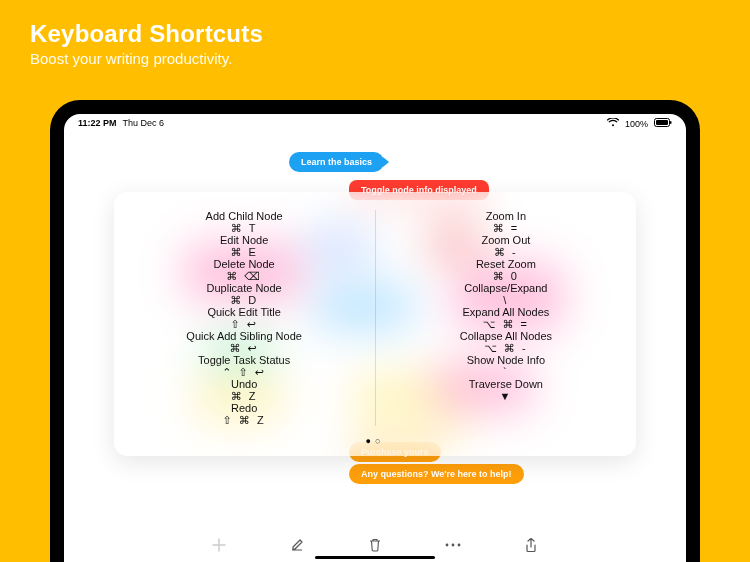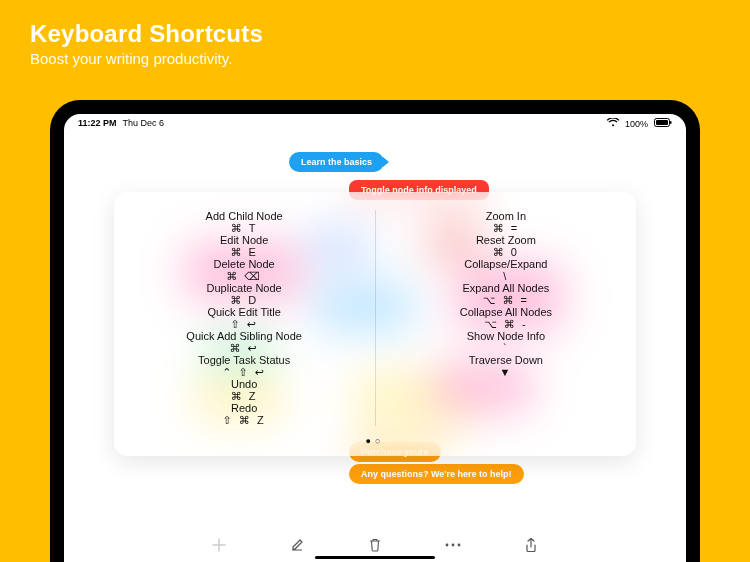--- a/index.html
+++ b/index.html
@@ -148,20 +148,24 @@
                 <span class="label">Redo</span>
                 <span class="keys">⇧ ⌘ Z</span>
               </div>
             </div>
           <div class="col" id="col-right">
               <div class="row">
                 <span class="label">Zoom In</span>
                 <span class="keys">⌘ =</span>
               </div>
               <div class="row">
+                <span class="label">Zoom Out</span>
+                <span class="keys">⌘ -</span>
+              </div>
+              <div class="row">
                 <span class="label">Reset Zoom</span>
                 <span class="keys">⌘ 0</span>
               </div>
               <div class="row">
                 <span class="label">Collapse/Expand</span>
                 <span class="keys">\</span>
               </div>
               <div class="row">
                 <span class="label">Expand All Nodes</span>
                 <span class="keys">⌥ ⌘ =</span>

